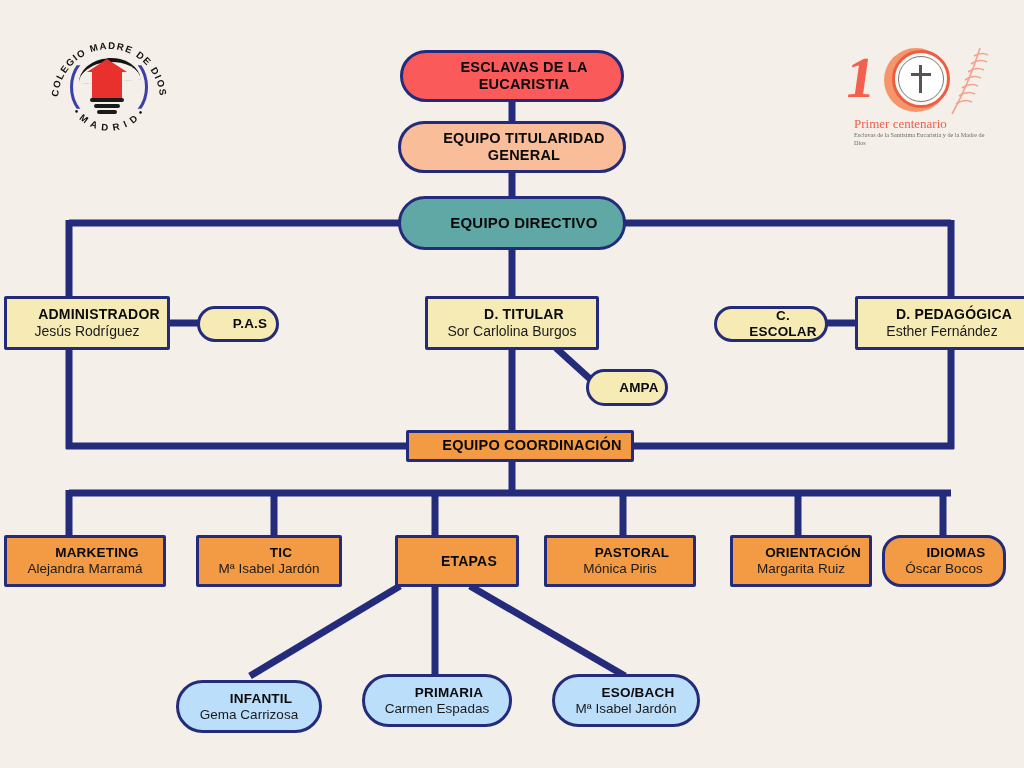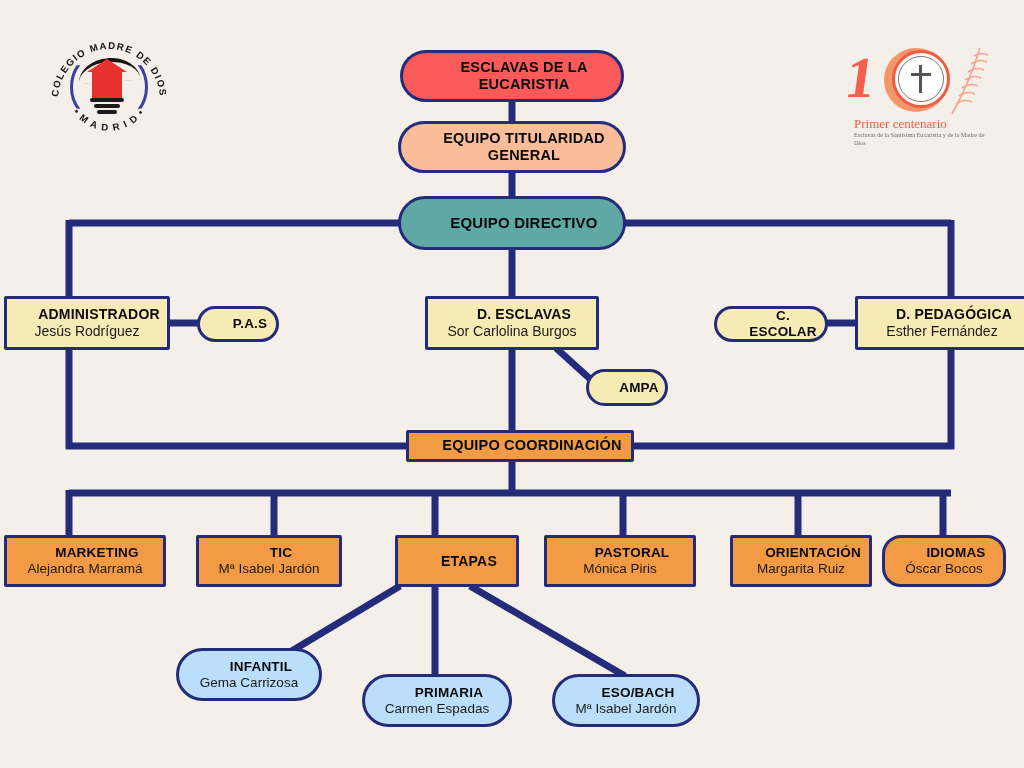--- a/index.html
+++ b/index.html
@@ -196,21 +196,21 @@
   <div class="node rect c-cream" style="left:4px; top:296px; width:166px; height:54px; font-size:14px;">
     <span class="ttl">ADMINISTRADOR</span>
     <span class="sub">Jesús Rodríguez</span>
   </div>
 
   <div class="node pill c-cream" style="left:197px; top:306px; width:82px; height:36px; font-size:13.5px;">
     <span class="ttl">P.A.S</span>
   </div>
 
   <div class="node rect c-cream" style="left:425px; top:296px; width:174px; height:54px; font-size:14px;">
-    <span class="ttl">D. ESCLAVAS</span>
+    <span class="ttl">D. TITULAR</span>
     <span class="sub">Sor Carlolina Burgos</span>
   </div>
 
   <div class="node pill c-cream" style="left:586px; top:369px; width:82px; height:37px; font-size:13.5px;">
     <span class="ttl">AMPA</span>
   </div>
 
   <div class="node pill c-cream" style="left:714px; top:306px; width:114px; height:36px; font-size:13.5px;">
     <span class="ttl">C. ESCOLAR</span>
   </div>
@@ -246,21 +246,21 @@
   <div class="node rect c-orange" style="left:730px; top:535px; width:142px; height:52px; font-size:13.5px;">
     <span class="ttl">ORIENTACIÓN</span>
     <span class="sub">Margarita Ruiz</span>
   </div>
 
   <div class="node rect c-orange" style="left:882px; top:535px; width:124px; height:52px; font-size:13.5px;border-radius:19px;">
     <span class="ttl">IDIOMAS</span>
     <span class="sub">Óscar Bocos</span>
   </div>
 
-  <div class="node pill c-blue" style="left:176px; top:648px; width:146px; height:53px; font-size:13.5px;">
+  <div class="node pill c-blue" style="left:176px; top:680px; width:146px; height:53px; font-size:13.5px;">
     <span class="ttl">INFANTIL</span>
     <span class="sub">Gema Carrizosa</span>
   </div>
 
   <div class="node pill c-blue" style="left:362px; top:674px; width:150px; height:53px; font-size:13.5px;">
     <span class="ttl">PRIMARIA</span>
     <span class="sub">Carmen Espadas</span>
   </div>
 
   <div class="node pill c-blue" style="left:552px; top:674px; width:148px; height:53px; font-size:13.5px;">

